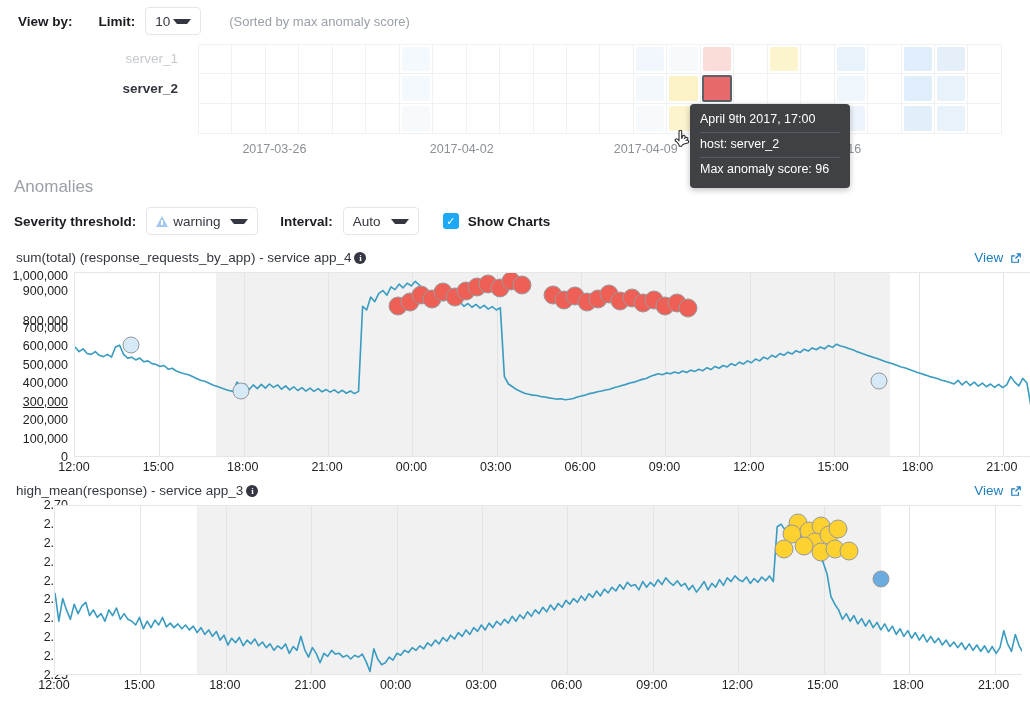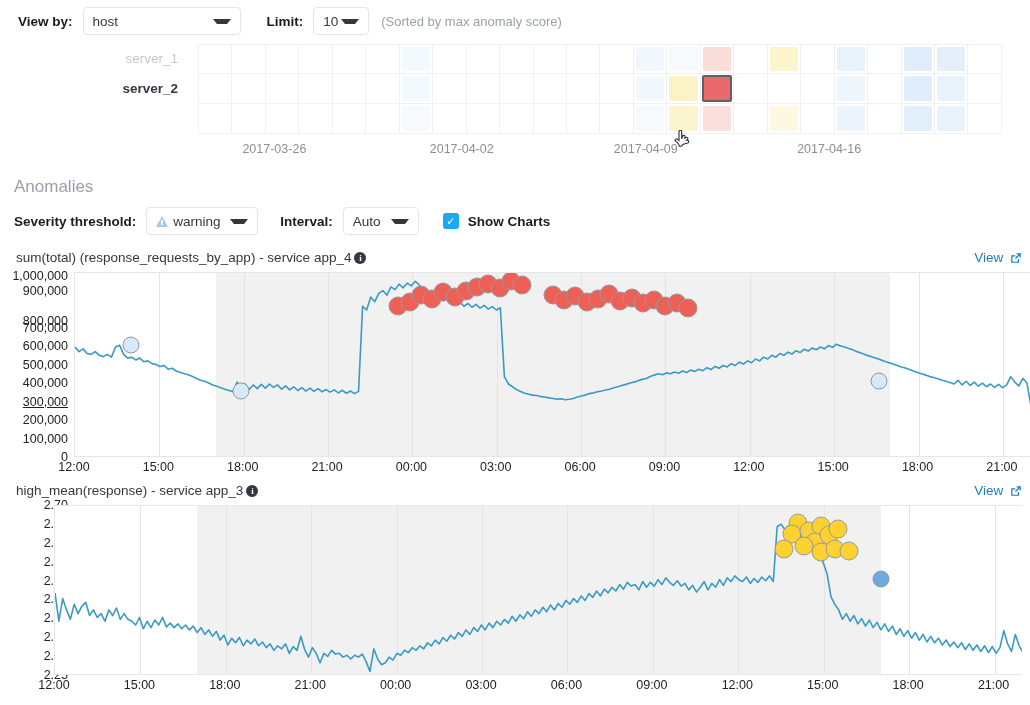--- a/index.html
+++ b/index.html
@@ -102,30 +102,26 @@
   .xtick{position:absolute;font-size:12.5px;color:#222;transform:translateX(-50%);top:3px;white-space:nowrap;}
   .marker{position:absolute;border-radius:50%;box-sizing:border-box;border:1px solid #97999c;transform:translate(-50%,-50%);}
   svg.series{position:absolute;left:0;top:0;}
 </style>
 </head>
 <body>
 
 <div id="topbar" class="row">
   <div style="width:18px"></div>
   <span class="lbl">View by:</span>
-  <div class="selectbox" style="width:158px;margin-left:10px">
-    <span>host</span>
-    <span class="caret"></span>
-  </div>
   <span class="lbl" style="margin-left:26px">Limit:</span>
   <div class="selectbox" style="width:56px;margin-left:10px">
     <span>10</span>
     <span class="caret"></span>
   </div>
-  <span class="hint" style="margin-left:12px">(Sorted by max anomaly score)</span>
+  <span class="hint" style="margin-left:28px">(Sorted by max anomaly score)</span>
 </div>
 
 <div id="swimlane">
   <div class="lane-labels" id="lane-labels">
       <div class="lane-label">server_1</div>
       <div class="lane-label active">server_2</div>
     </div>
   <div class="lane-grid" id="lane-grid">
       <div class="lane-row">
         <div class="cell"></div>
@@ -252,20 +248,25 @@
         <div class="cell"></div>
       </div>
     </div>
   <div class="lane-axis" id="lane-axis">
       <div class="lane-tick" style="left: 9.5%;">2017-03-26</div>
       <div class="lane-tick" style="left: 32.8%;">2017-04-02</div>
       <div class="lane-tick" style="left: 55.7%;">2017-04-09</div>
       <div class="lane-tick" style="left: 78.5%;">2017-04-16</div>
     </div>
 
+  <div id="swim-tooltip">
+    <div class="tt">April 9th 2017, 17:00</div>
+    <div class="tt">host: server_2</div>
+    <div class="tt">Max anomaly score: 96</div>
+  </div>
   <div id="cursor-hand">
     <svg width="17" height="20" viewBox="0 0 17 20">
       <path d="M5 1.6c0-.8.6-1.4 1.3-1.4.8 0 1.4.6 1.4 1.4v7.1l.9-2.5c.3-.7 1-1 1.7-.8.7.3 1 1 .8 1.7l-.4 1.2 1.1-.7c.6-.4 1.4-.2 1.8.4.4.6.2 1.4-.4 1.8l-.7.4 1 .1c.7.1 1.2.7 1.2 1.4 0 .6-.4 1.2-1 1.3l-3.6 1c-1.6.5-2.3 1.4-2.6 2.3H5.4c-.3-1.6-1-2.7-2.1-3.9L1.5 11c-.5-.6-.5-1.4.1-1.9.5-.5 1.3-.5 1.8 0L5 10.6V1.6z" fill="#ffffff" stroke="#2b2b2b" stroke-width="1.1"></path>
     </svg>
   </div>
 </div>
 
 <div id="anom-title">Anomalies</div>
 
 <div id="anom-controls" class="row">

